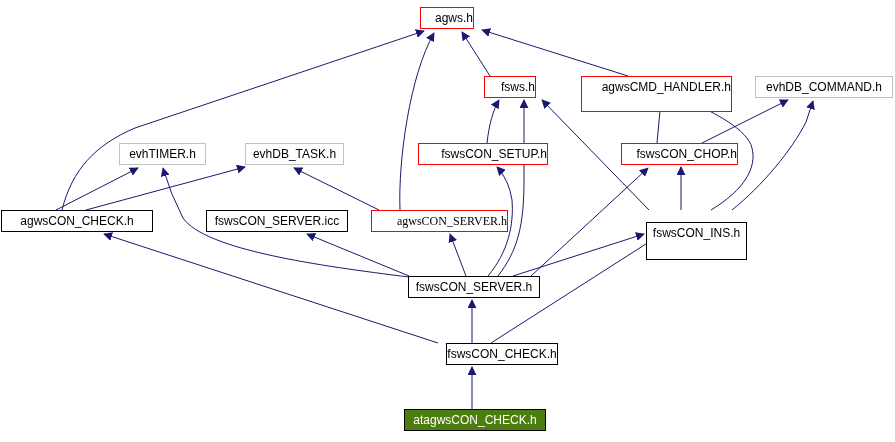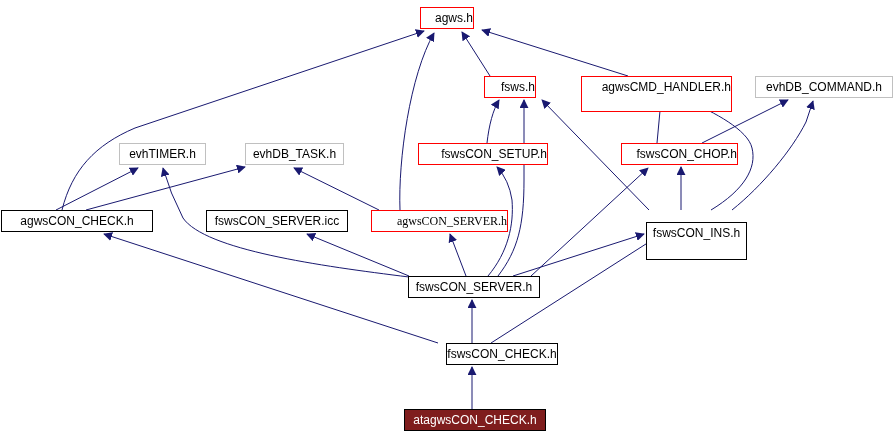--- a/index.html
+++ b/index.html
@@ -32,21 +32,21 @@
     line-height: 20px;
     text-align: center;
     white-space: nowrap;
     overflow: hidden;
     cursor: pointer;
   }
   .node.red    { border-color: #ff0000; text-align: right; }
   .node.gray   { border-color: #c0c0c0; }
   .node.black  { border-color: #000000; }
   .node.current {
-    background: #7f1d1d;
+    background: #4d7c0f;
     border-color: #000000;
     color: #ffffff;
     cursor: default;
   }
   .edge-path {
     fill: none;
     stroke: #191970;
     stroke-width: 1px;
   }
 </style>

